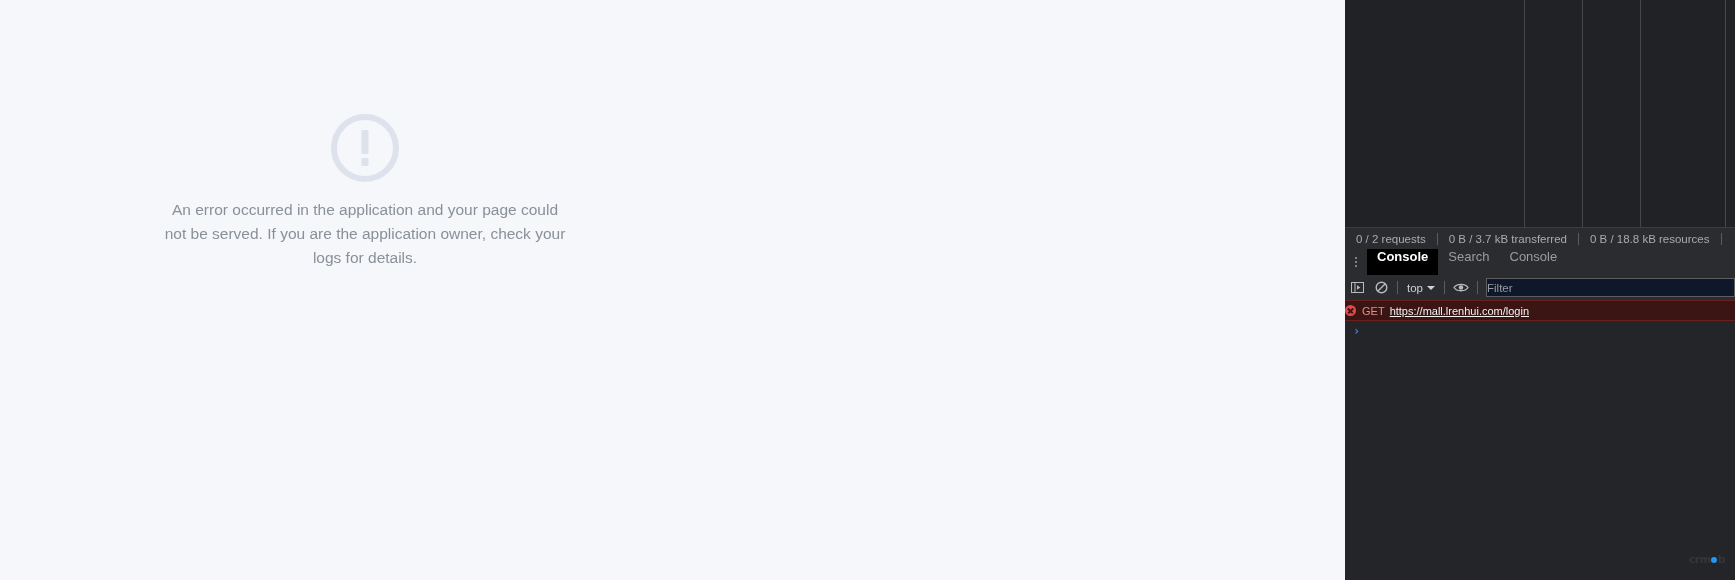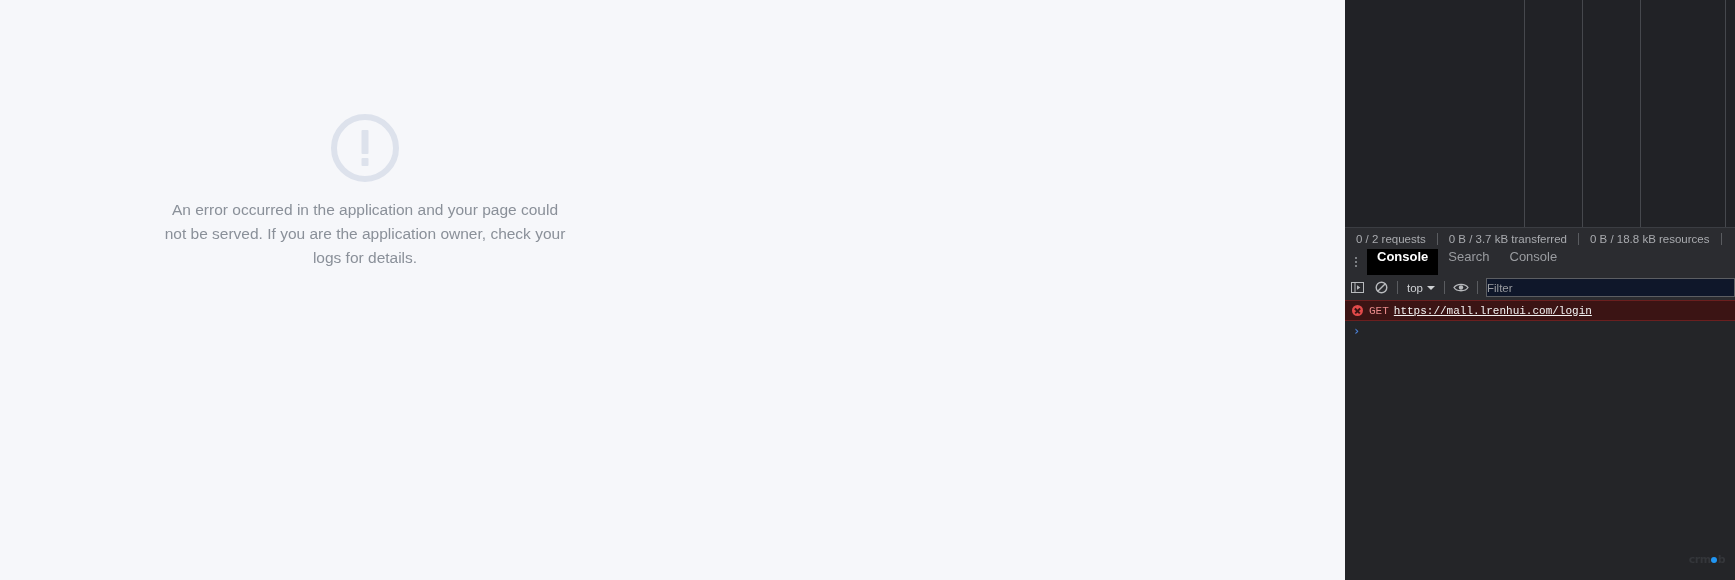--- a/index.html
+++ b/index.html
@@ -221,22 +221,21 @@
     background: #242528;
     overflow: hidden;
   }
   #error-row {
     height: 19px;
     background: #3b1414;
     border-top: 1px solid #6b1f1f;
     border-bottom: 1px solid #6b1f1f;
     display: flex;
     align-items: center;
-    padding-left: 7px;
-    font-family: Liberation Mono, monospace;
+    font-family: Liberation Sans, sans-serif;
     font-size: 11px;
     white-space: nowrap;
     overflow: hidden;
   }
   #err-icon {
     width: 11px; height: 11px;
     border-radius: 50%;
     background: #e24a4a;
     flex: 0 0 auto;
     position: relative;

